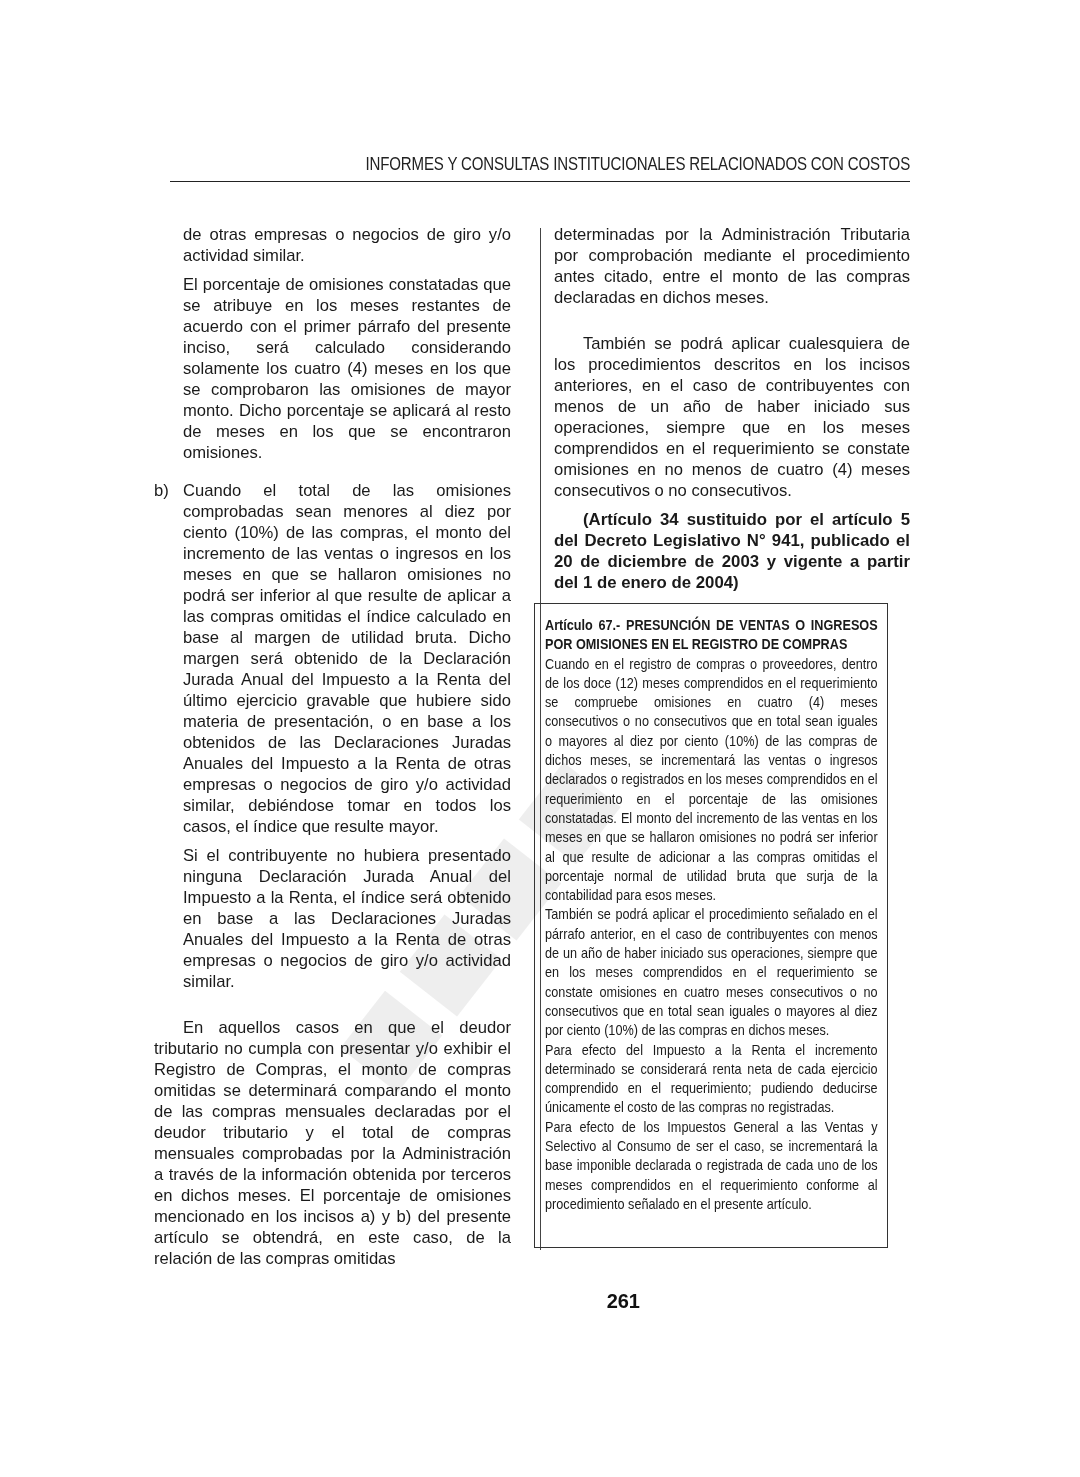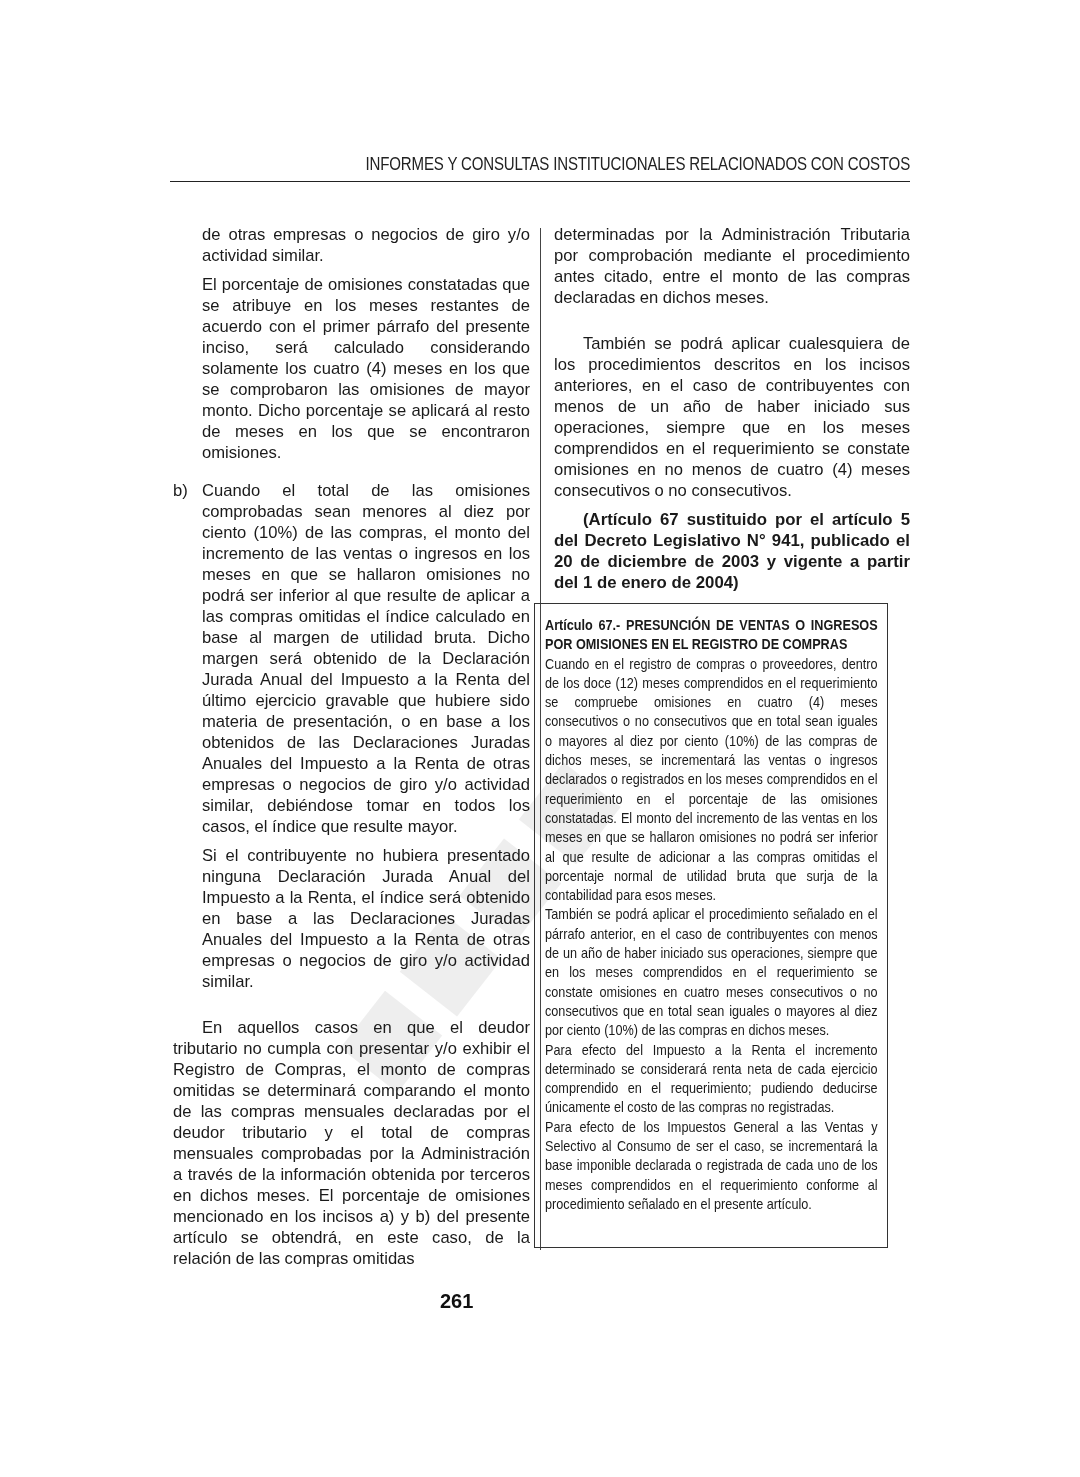--- a/index.html
+++ b/index.html
@@ -1,35 +1,35 @@
 <!DOCTYPE html>
 <html><head>
 <meta charset="utf-8">
 <style>
   html, body { margin: 0; padding: 0; background: #ffffff; }
   body { width: 1080px; height: 1477px; position: relative; overflow: hidden; font-family: "Liberation Sans", sans-serif; color: #1a1a1a; }
   .header { position: absolute; left: 170px; top: 154px; width: 740px; text-align: right; font-family: "Liberation Sans", sans-serif; font-size: 17.5px; letter-spacing: -0.2px; transform: scaleX(0.86); transform-origin: right center; color: #222; }
   .header-rule { position: absolute; left: 170px; top: 181px; width: 740px; height: 0; border-top: 1.5px solid #222; }
   .col { position: absolute; top: 224px; font-size: 16.6px; line-height: 21px; text-align: justify; }
-  .col-left { left: 173px; width: 357px; }
+  .col-left { left: 154px; width: 357px; }
   .col-right { left: 554px; width: 356px; }
   .divider { position: absolute; left: 540px; top: 228px; width: 0; height: 1022px; border-left: 1.5px solid #444; }
   .p { margin: 0; }
   .indent-block { padding-left: 29px; }
   .gap { margin-top: 8px; }
   .gap-lg { margin-top: 17px; }
   .first-indent { text-indent: 29px; margin-top: 25px; }
   .item { position: relative; padding-left: 29px; }
   .item-marker { position: absolute; left: 0; top: 0; }
   .bold-note { font-weight: bold; font-size: 16.8px; line-height: 21px; margin-top: 8px; }
   .box { position: absolute; left: 534px; top: 603px; width: 354px; height: 645px; border: 1.5px solid #333; box-sizing: border-box; padding: 12px 10px 0 10px; }
   .box-inner { font-family: "Liberation Sans Narrow", "Liberation Sans", sans-serif; font-size: 14.4px; line-height: 19.3px; text-align: justify; transform: scaleX(0.88); transform-origin: left top; width: 378px; color: #1a1a1a; }
   .box-title { font-weight: bold; margin: 0; }
   .box-p { margin: 0; }
-  .page-number { position: absolute; left: 440px; top: 1290px; width: 200px; text-align: left; font-size: 20px; font-weight: bold; color: #111; }
+  .page-number { position: absolute; left: 440px; top: 1290px; width: 200px; text-align: right; font-size: 20px; font-weight: bold; color: #111; }
   .watermark { position: absolute; left: 250px; top: 380px; width: 700px; height: 640px; pointer-events: none; }
   .watermark span { position: absolute; font-size: 150px; font-weight: bold; color: rgba(150,150,150,0.16); transform: rotate(-52deg); transform-origin: left top; white-space: nowrap; letter-spacing: 6px; }
 </style>
 </head>
 <body>
 
 <div class="watermark">
   <span style="left:40px; top:640px;">■■■■</span>
 </div>
 
@@ -47,21 +47,21 @@
     <p class="p gap">Si el contribuyente no hubiera presentado ninguna Declaración Jurada Anual del Impuesto a la Renta, el índice será obtenido en base a las Declaraciones Juradas Anuales del Impuesto a la Renta de otras empresas o negocios de giro y/o actividad similar.</p>
   </div>
   <p class="p gap first-indent">En aquellos casos en que el deudor tributario no cumpla con presentar y/o exhibir el Registro de Compras, el monto de compras omitidas se determinará comparando el monto de las compras mensuales declaradas por el deudor tributario y el total de compras mensuales comprobadas por la Administración a través de la información obtenida por terceros en dichos meses. El porcentaje de omisiones mencionado en los incisos a) y b) del presente artículo se obtendrá, en este caso, de la relación de las compras omitidas</p>
 </div>
 
 <div class="divider"></div>
 
 <div class="col col-right">
   <p class="p">determinadas por la Administración Tributaria por comprobación mediante el procedimiento antes citado, entre el monto de las compras declaradas en dichos meses.</p>
   <p class="p gap first-indent">También se podrá aplicar cualesquiera de los procedimientos descritos en los incisos anteriores, en el caso de contribuyentes con menos de un año de haber iniciado sus operaciones, siempre que en los meses comprendidos en el requerimiento se constate omisiones en no menos de cuatro (4) meses consecutivos o no consecutivos.</p>
-  <p class="p bold-note first-indent">(Artículo 67 sustituido por el artículo 5 del Decreto Legislativo N° 941, publicado el 20 de diciembre de 2003 y vigente a partir del 1 de enero de 2004)</p>
+  <p class="p bold-note first-indent">(Artículo 34 sustituido por el artículo 5 del Decreto Legislativo N° 941, publicado el 20 de diciembre de 2003 y vigente a partir del 1 de enero de 2004)</p>
 </div>
 
 <div class="box">
   <div class="box-inner">
     <p class="box-title">Artículo 67.- PRESUNCIÓN DE VENTAS O INGRESOS POR OMISIONES EN EL REGISTRO DE COMPRAS</p>
     <p class="box-p">Cuando en el registro de compras o proveedores, dentro de los doce (12) meses comprendidos en el requerimiento se compruebe omisiones en cuatro (4) meses consecutivos o no consecutivos que en total sean iguales o mayores al diez por ciento (10%) de las compras de dichos meses, se incrementará las ventas o ingresos declarados o registrados en los meses comprendidos en el requerimiento en el porcentaje de las omisiones constatadas. El monto del incremento de las ventas en los meses en que se hallaron omisiones no podrá ser inferior al que resulte de adicionar a las compras omitidas el porcentaje normal de utilidad bruta que surja de la contabilidad para esos meses.</p>
     <p class="box-p">También se podrá aplicar el procedimiento señalado en el párrafo anterior, en el caso de contribuyentes con menos de un año de haber iniciado sus operaciones, siempre que en los meses comprendidos en el requerimiento se constate omisiones en cuatro meses consecutivos o no consecutivos que en total sean iguales o mayores al diez por ciento (10%) de las compras en dichos meses.</p>
     <p class="box-p">Para efecto del Impuesto a la Renta el incremento determinado se considerará renta neta de cada ejercicio comprendido en el requerimiento; pudiendo deducirse únicamente el costo de las compras no registradas.</p>
     <p class="box-p">Para efecto de los Impuestos General a las Ventas y Selectivo al Consumo de ser el caso, se incrementará la base imponible declarada o registrada de cada uno de los meses comprendidos en el requerimiento conforme al procedimiento señalado en el presente artículo.</p>
   </div>

